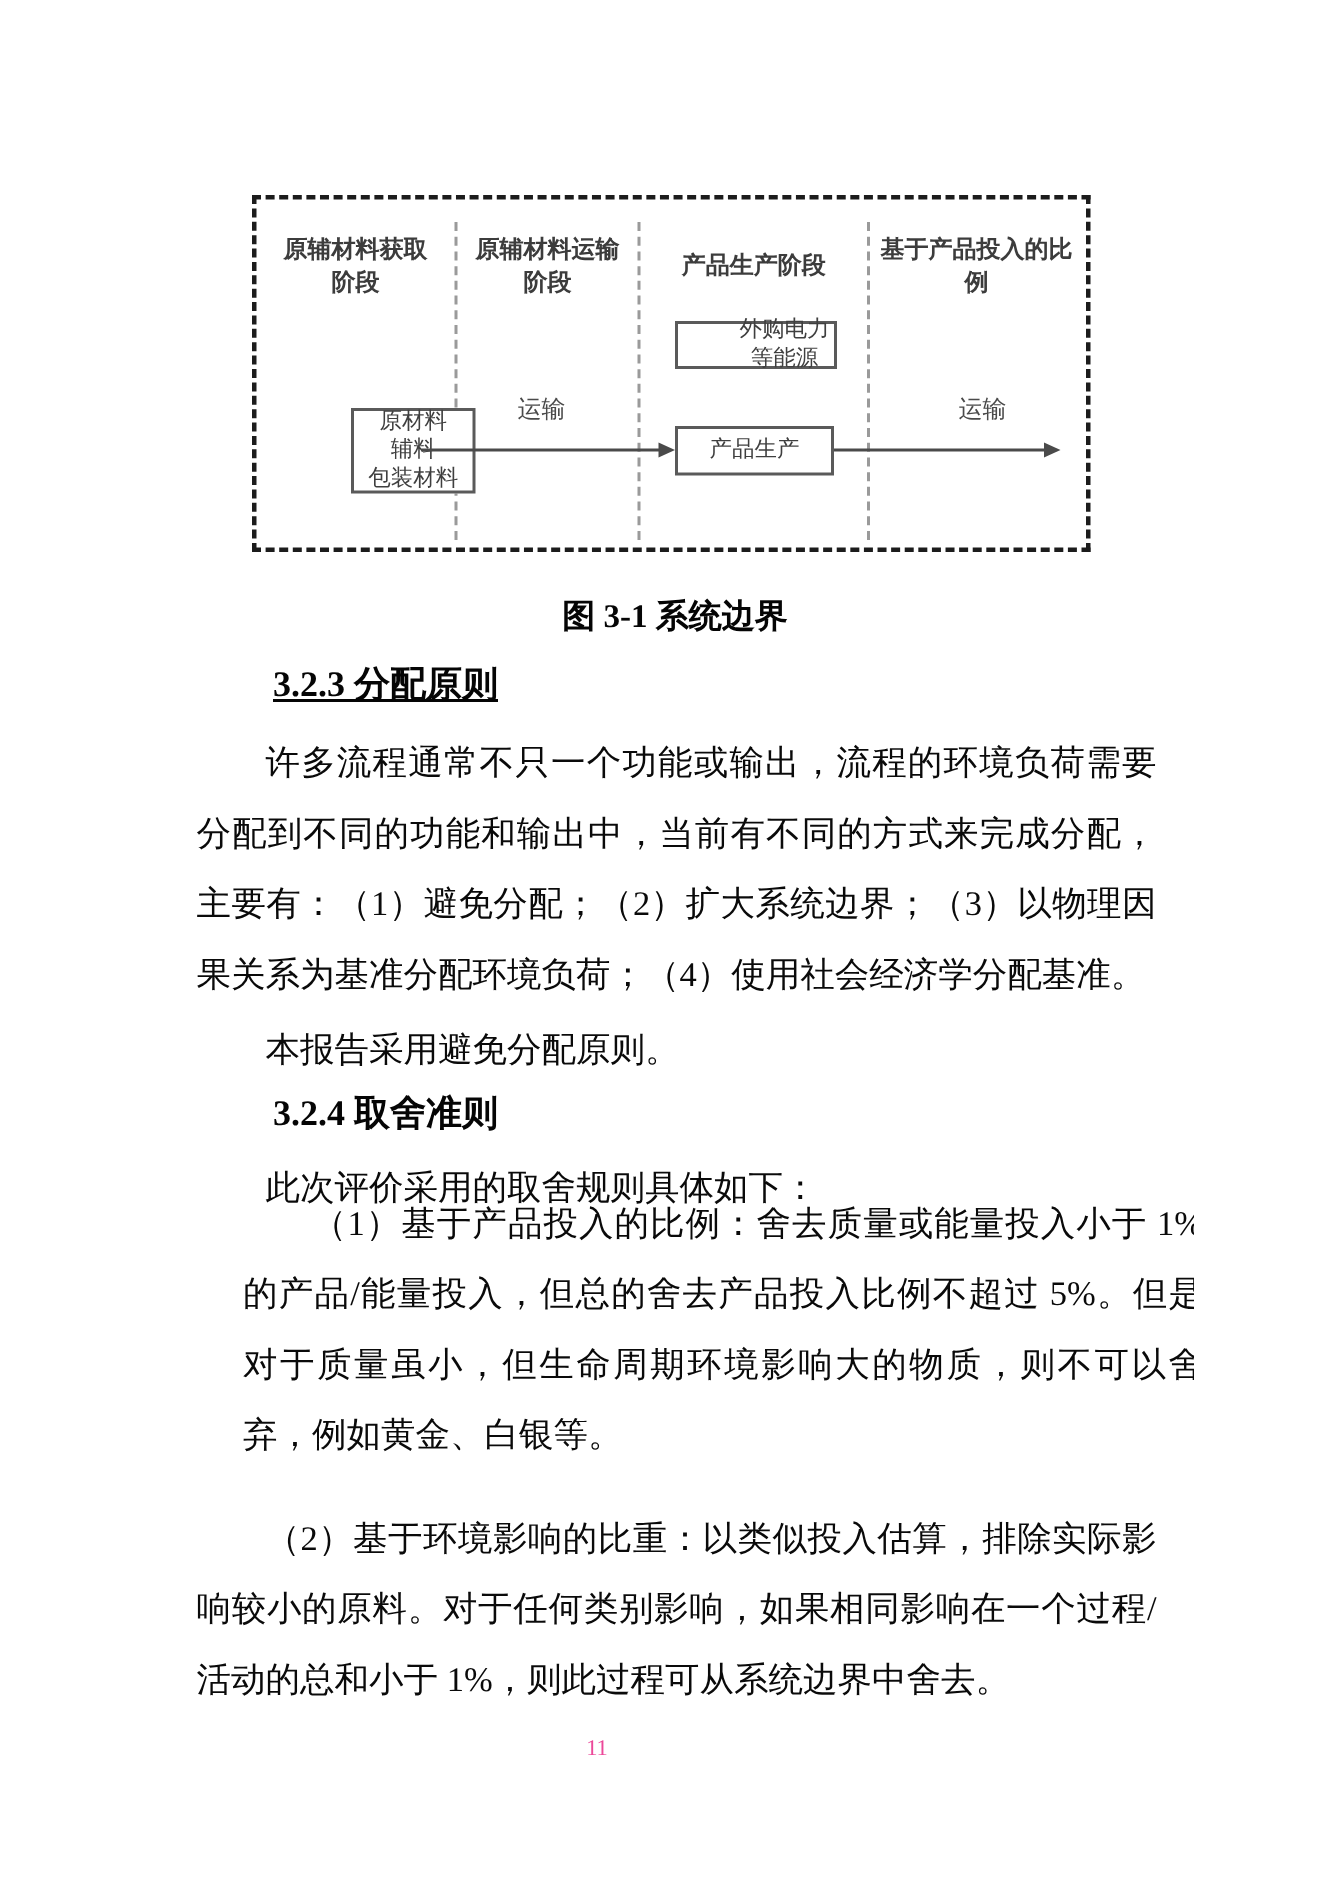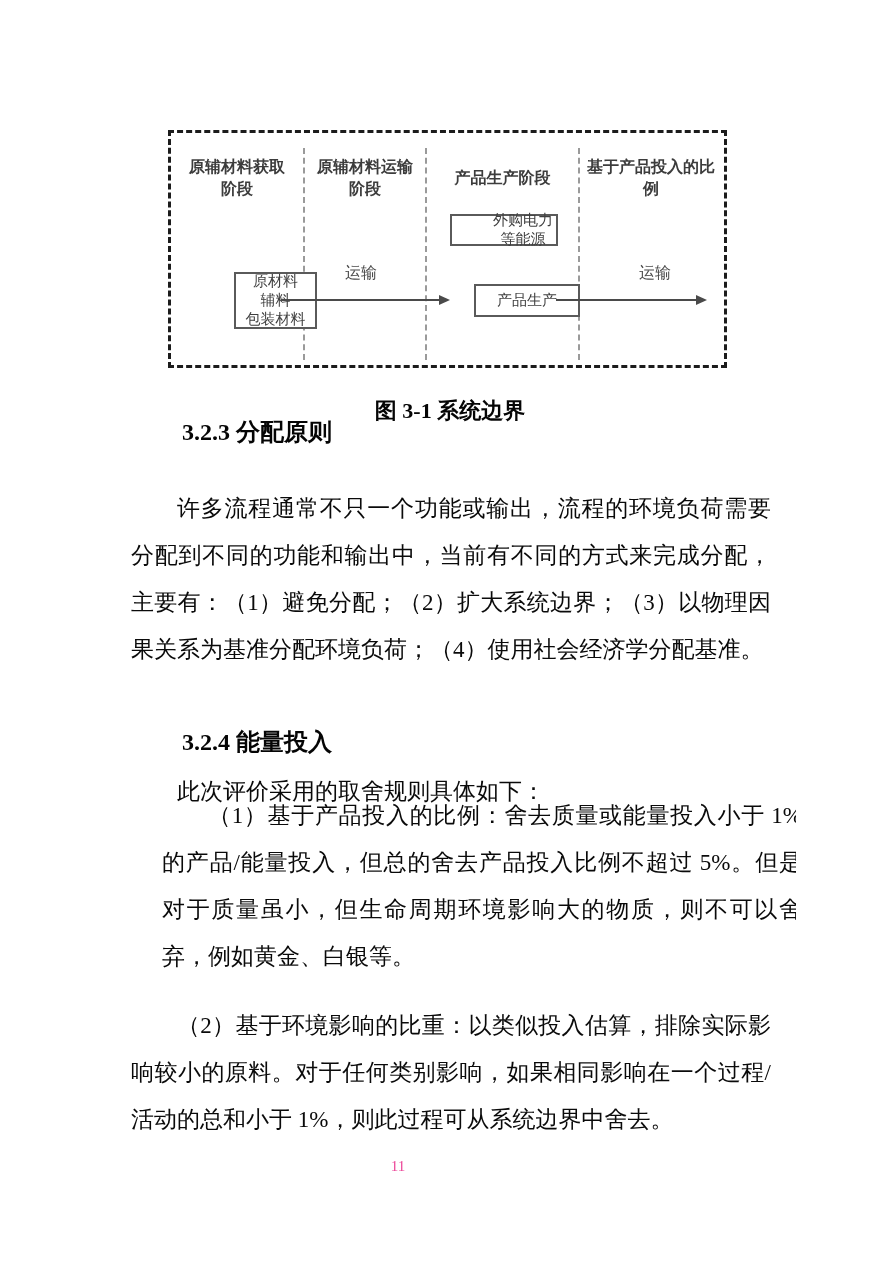--- a/index.html
+++ b/index.html
@@ -65,21 +65,21 @@
     justify-content: center;
     text-align: center;
     font-family: "Liberation Sans", sans-serif;
     font-size: 15px;
     line-height: 1.25;
     color: #3f3f3f;
     white-space: pre-line;
   }
   .dbox.materials  { left: 27px;  top: 139px; width: 83px;  height: 57px; margin-left: 36px; }
   .dbox.energy     { left: 279px; top: 81px;  width: 108px; height: 32px; padding-left: 38px; }
-  .dbox.production { left: 279px; top: 151px; width: 106px; height: 33px; margin-left: 24px; }
+  .dbox.production { left: 279px; top: 151px; width: 106px; height: 33px; }
 
   .arrow-line {
     position: absolute;
     height: 2px;
     background: #4a4a4a;
     top: 166px;
   }
   .arrow-line.a1 { left: 110px; width: 159px; }
   .arrow-line.a2 { left: 385px; width: 141px; }
   .arrow-head {
@@ -116,21 +116,21 @@
     font-size: 22px;
     color: #050505;
   }
   .section-heading {
     position: absolute;
     left: 182px;
     font-weight: bold;
     font-size: 24px;
     color: #050505;
   }
-  .section-heading.h323 { top: 416px; }
+  .section-heading.h323 { top: 440px; text-decoration: underline; }
   .section-heading.h324 { top: 726px; }
 
   .body-par {
     position: absolute;
     left: 131px;
     width: 640px;
     margin: 0;
     font-size: 23px;
     line-height: 47px;
     text-align: justify;
@@ -183,21 +183,22 @@
 
     <div class="arrow-line a2"></div>
     <div class="arrow-head ah2"></div>
     <div class="arrow-label l2">运输</div>
   </div>
 
   <div class="figure-caption">图 3-1 系统边界</div>
 
   <div class="section-heading h323">3.2.3 分配原则</div>
   <p class="body-par p1">许多流程通常不只一个功能或输出，流程的环境负荷需要分配到不同的功能和输出中，当前有不同的方式来完成分配，主要有：（1）避免分配；（2）扩大系统边界；（3）以物理因果关系为基准分配环境负荷；（4）使用社会经济学分配基准。</p>
-
-  <div class="section-heading h324">3.2.4 能量投入</div>
+  <p class="body-par p2">本报告采用避免分配原则。</p>
+
+  <div class="section-heading h324">3.2.4 取舍准则</div>
   <p class="body-par p3">此次评价采用的取舍规则具体如下：</p>
   <p class="body-par p4">（1）基于产品投入的比例：舍去质量或能量投入小于 1%的产品/能量投入，但总的舍去产品投入比例不超过 5%。但是对于质量虽小，但生命周期环境影响大的物质，则不可以舍弃，例如黄金、白银等。</p>
   <p class="body-par p5">（2）基于环境影响的比重：以类似投入估算，排除实际影响较小的原料。对于任何类别影响，如果相同影响在一个过程/活动的总和小于 1%，则此过程可从系统边界中舍去。</p>
 
   <div class="page-number">11</div>
 
 </div>
 
 </body></html>

